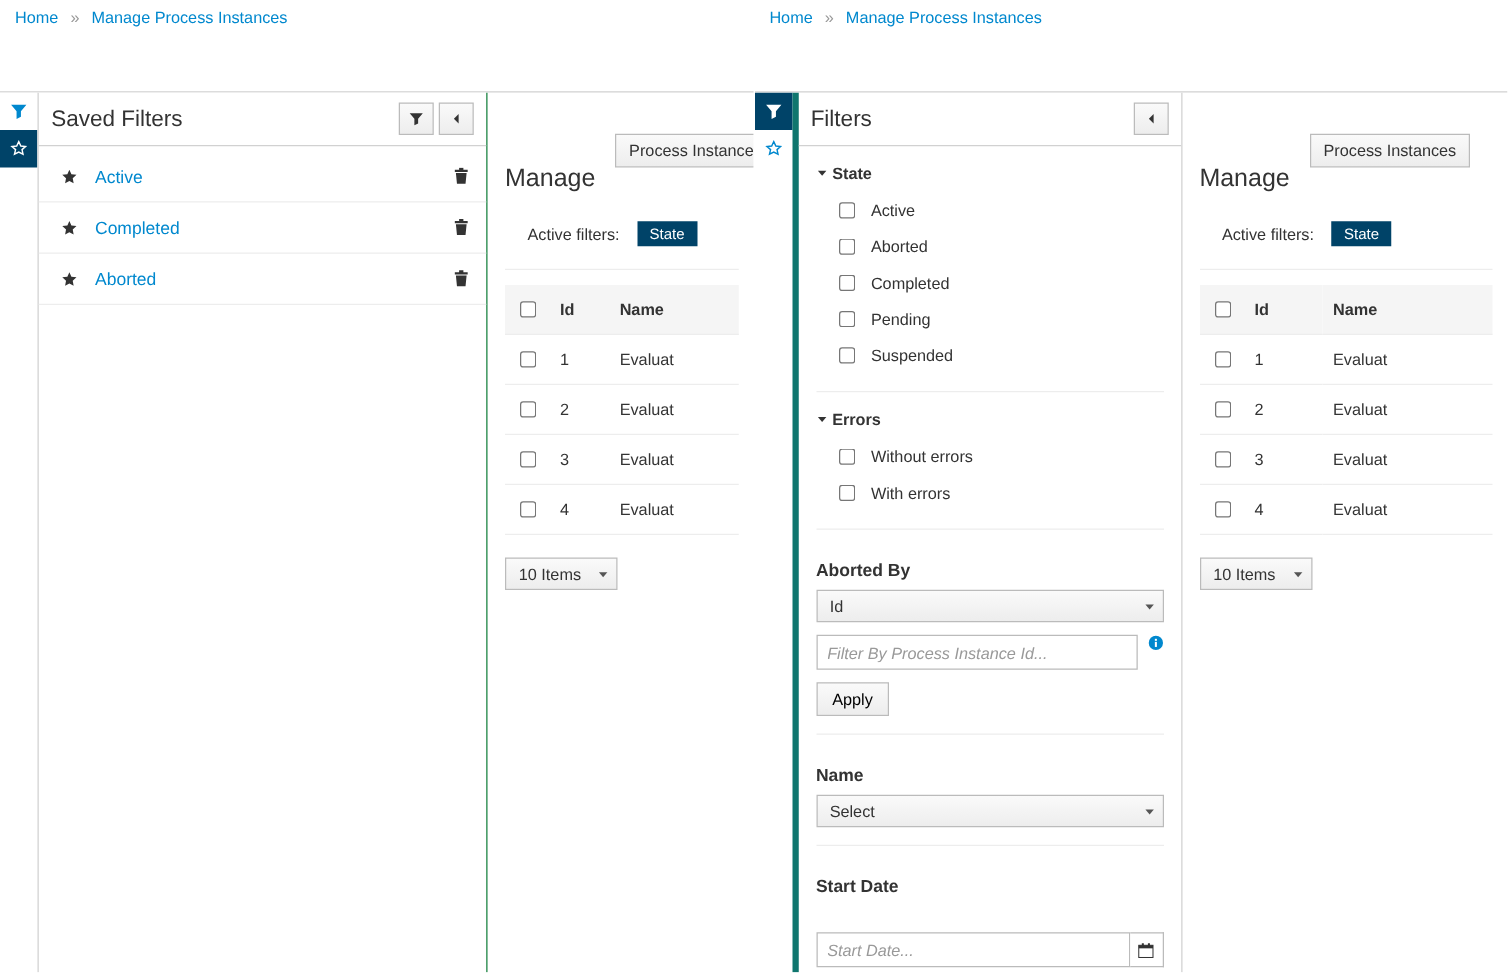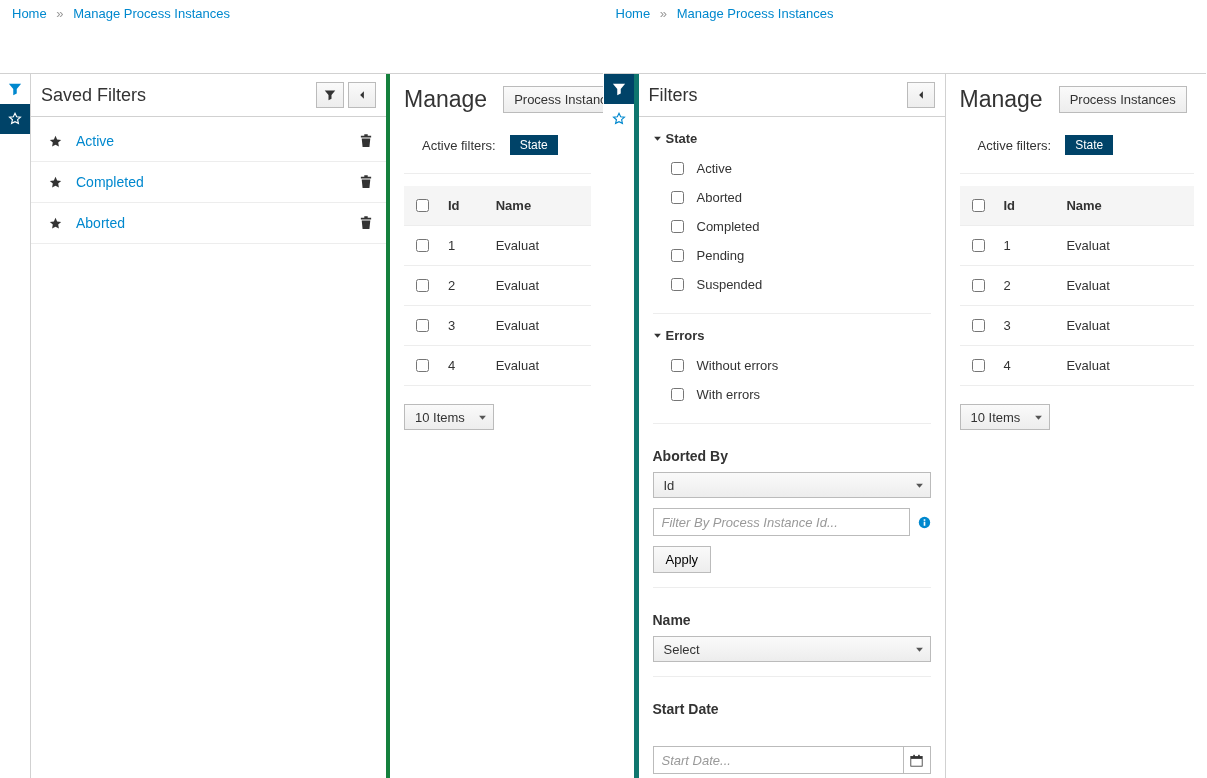--- a/index.html
+++ b/index.html
@@ -7,34 +7,34 @@
   a { color: #0088ce; text-decoration: none; cursor: pointer; }
   .root { display: flex; width: 1207px; height: 778px; }
   .pane { width: 50%; height: 100%; display: flex; flex-direction: column; border-right: 1px solid transparent; overflow: hidden; gap: 44px; }
   .breadcrumb { padding: 6px 12px 8px 12px; font-size: 13px; }
   .breadcrumb .sep { color: #999; margin: 0 6px; }
   .pane-body { flex: 1; display: flex; position: relative; border-top: 1px solid #d1d1d1; overflow: hidden; }
   .side-tabs { width: 30px; display: flex; flex-direction: column; }
   .side-tab { width: 30px; height: 30px; display: flex; align-items: center; justify-content: center; cursor: pointer; }
   .side-tab.active { background: #004368; color: #fff; }
   .side-tab.inactive { background: #fff; color: #0088ce; }
-  .panel { width: 360px; border-right: 4px solid #15803d; border-left: 1px solid #d1d1d1; background: #fff; }
+  .panel { width: 360px; border-right: 1px solid #15803d; border-left: 1px solid #d1d1d1; background: #fff; }
   .panel-header { display: flex; align-items: center; justify-content: space-between; border-bottom: 1px solid #d1d1d1; padding: 8px 10px; }
   .panel-title { font-size: 18px; font-weight: 400; }
   .panel-header .actions { display: flex; gap: 4px; }
   .btn-mini { border: 1px solid #bbb; background: linear-gradient(#fafafa, #ededed); width: 28px; height: 26px; display: flex; align-items: center; justify-content: center; cursor: pointer; font-size: 12px; color: #333; }
   .saved-list { padding: 4px 0; }
   .saved-item { display: flex; align-items: center; justify-content: space-between; padding: 12px 14px 12px 18px; border-bottom: 1px solid #ededed; }
   .saved-item .left { display: flex; align-items: center; gap: 14px; }
   .saved-item .name { color: #0088ce; font-size: 14px; cursor: pointer; }
   .trash { color: #333; cursor: pointer; }
   .content-area { flex: 1; position: relative; overflow: hidden; }
   .content-inner { padding: 12px 12px 12px 14px; }
   .manage-header { display: flex; align-items: center; gap: 16px; margin-bottom: 14px; }
-  .manage-title { font-size: 23px; font-weight: 400; }
+  .manage-title { font-size: 20px; font-weight: 400; margin-top: 46px; }
   .proc-btn { border: 1px solid #bbb; background: linear-gradient(#fafafa, #ededed); padding: 5px 10px; font-size: 13px; cursor: pointer; white-space: nowrap; }
   .active-filters-row { display: flex; align-items: center; gap: 14px; padding: 8px 0 18px 18px; border-bottom: 1px solid #ededed; margin-bottom: 12px; white-space: nowrap; }
   .state-chip { background: #004368; color: #fff; padding: 3px 10px; font-size: 12px; }
   table.grid { width: 100%; border-collapse: collapse; }
   table.grid th, table.grid td { text-align: left; padding: 10px 8px; border-bottom: 1px solid #ededed; font-size: 13px; white-space: nowrap; }
   table.grid thead tr { background: #f5f5f5; }
   table.grid th { font-weight: 600; }
   table.grid th.chk, table.grid td.chk { width: 30px; text-align: center; }
   .items-select { margin-top: 18px; }
   .select { border: 1px solid #bbb; background: linear-gradient(#fafafa, #ededed); height: 26px; display: inline-flex; align-items: center; justify-content: space-between; padding: 0 6px 0 10px; font-size: 13px; cursor: pointer; }
@@ -43,21 +43,21 @@
   .filter-scroll { width: 312px; border-left: 5px solid #0f766e; border-right: 1px solid #d1d1d1; height: 100%; display: flex; flex-direction: column; }
   .filter-body { flex: 1; overflow-y: scroll; padding: 0; }
   .filter-inner { padding: 6px 14px 16px 14px; }
   .filter-section { padding: 8px 0 14px 0; border-bottom: 1px solid #ededed; margin-bottom: 6px; }
   .filter-section.noborder { border-bottom: none; }
   .filter-section h4 { font-size: 13px; font-weight: 600; margin: 0 0 8px 0; display: flex; align-items: center; gap: 4px; }
   .chk-item { display: flex; align-items: center; gap: 10px; padding: 5px 0 5px 14px; font-size: 13px; }
   .flabel { font-size: 14px; font-weight: 600; margin: 10px 0 8px 0; }
   .input { border: 1px solid #bbb; background: #fff; height: 28px; padding: 0 8px; font-size: 13px; font-style: normal; width: 100%; }
   .input::placeholder { font-style: italic; color: #999; }
-  .filter-by-row { display: flex; align-items: center; gap: 8px; }
+  .filter-by-row { display: flex; align-items: flex-start; gap: 8px; }
   .info-icon { color: #0088ce; font-size: 13px; font-weight: bold; }
   .apply-btn { margin-top: 10px; border: 1px solid #bbb; background: linear-gradient(#fafafa, #ededed); padding: 5px 12px; font-size: 13px; cursor: pointer; }
   .input-group { display: flex; margin-top: 29px; }
   .input-group .addon { border: 1px solid #bbb; border-left: none; width: 30px; display: flex; align-items: center; justify-content: center; background: #fff; cursor: pointer; }
   svg { display: block; }
   
   .filter-body::-webkit-scrollbar { width: 12px; }
   .filter-body::-webkit-scrollbar-track { background: #f1f1f1; }
   .filter-body::-webkit-scrollbar-thumb { background: #c4c4c4; }
 </style>

